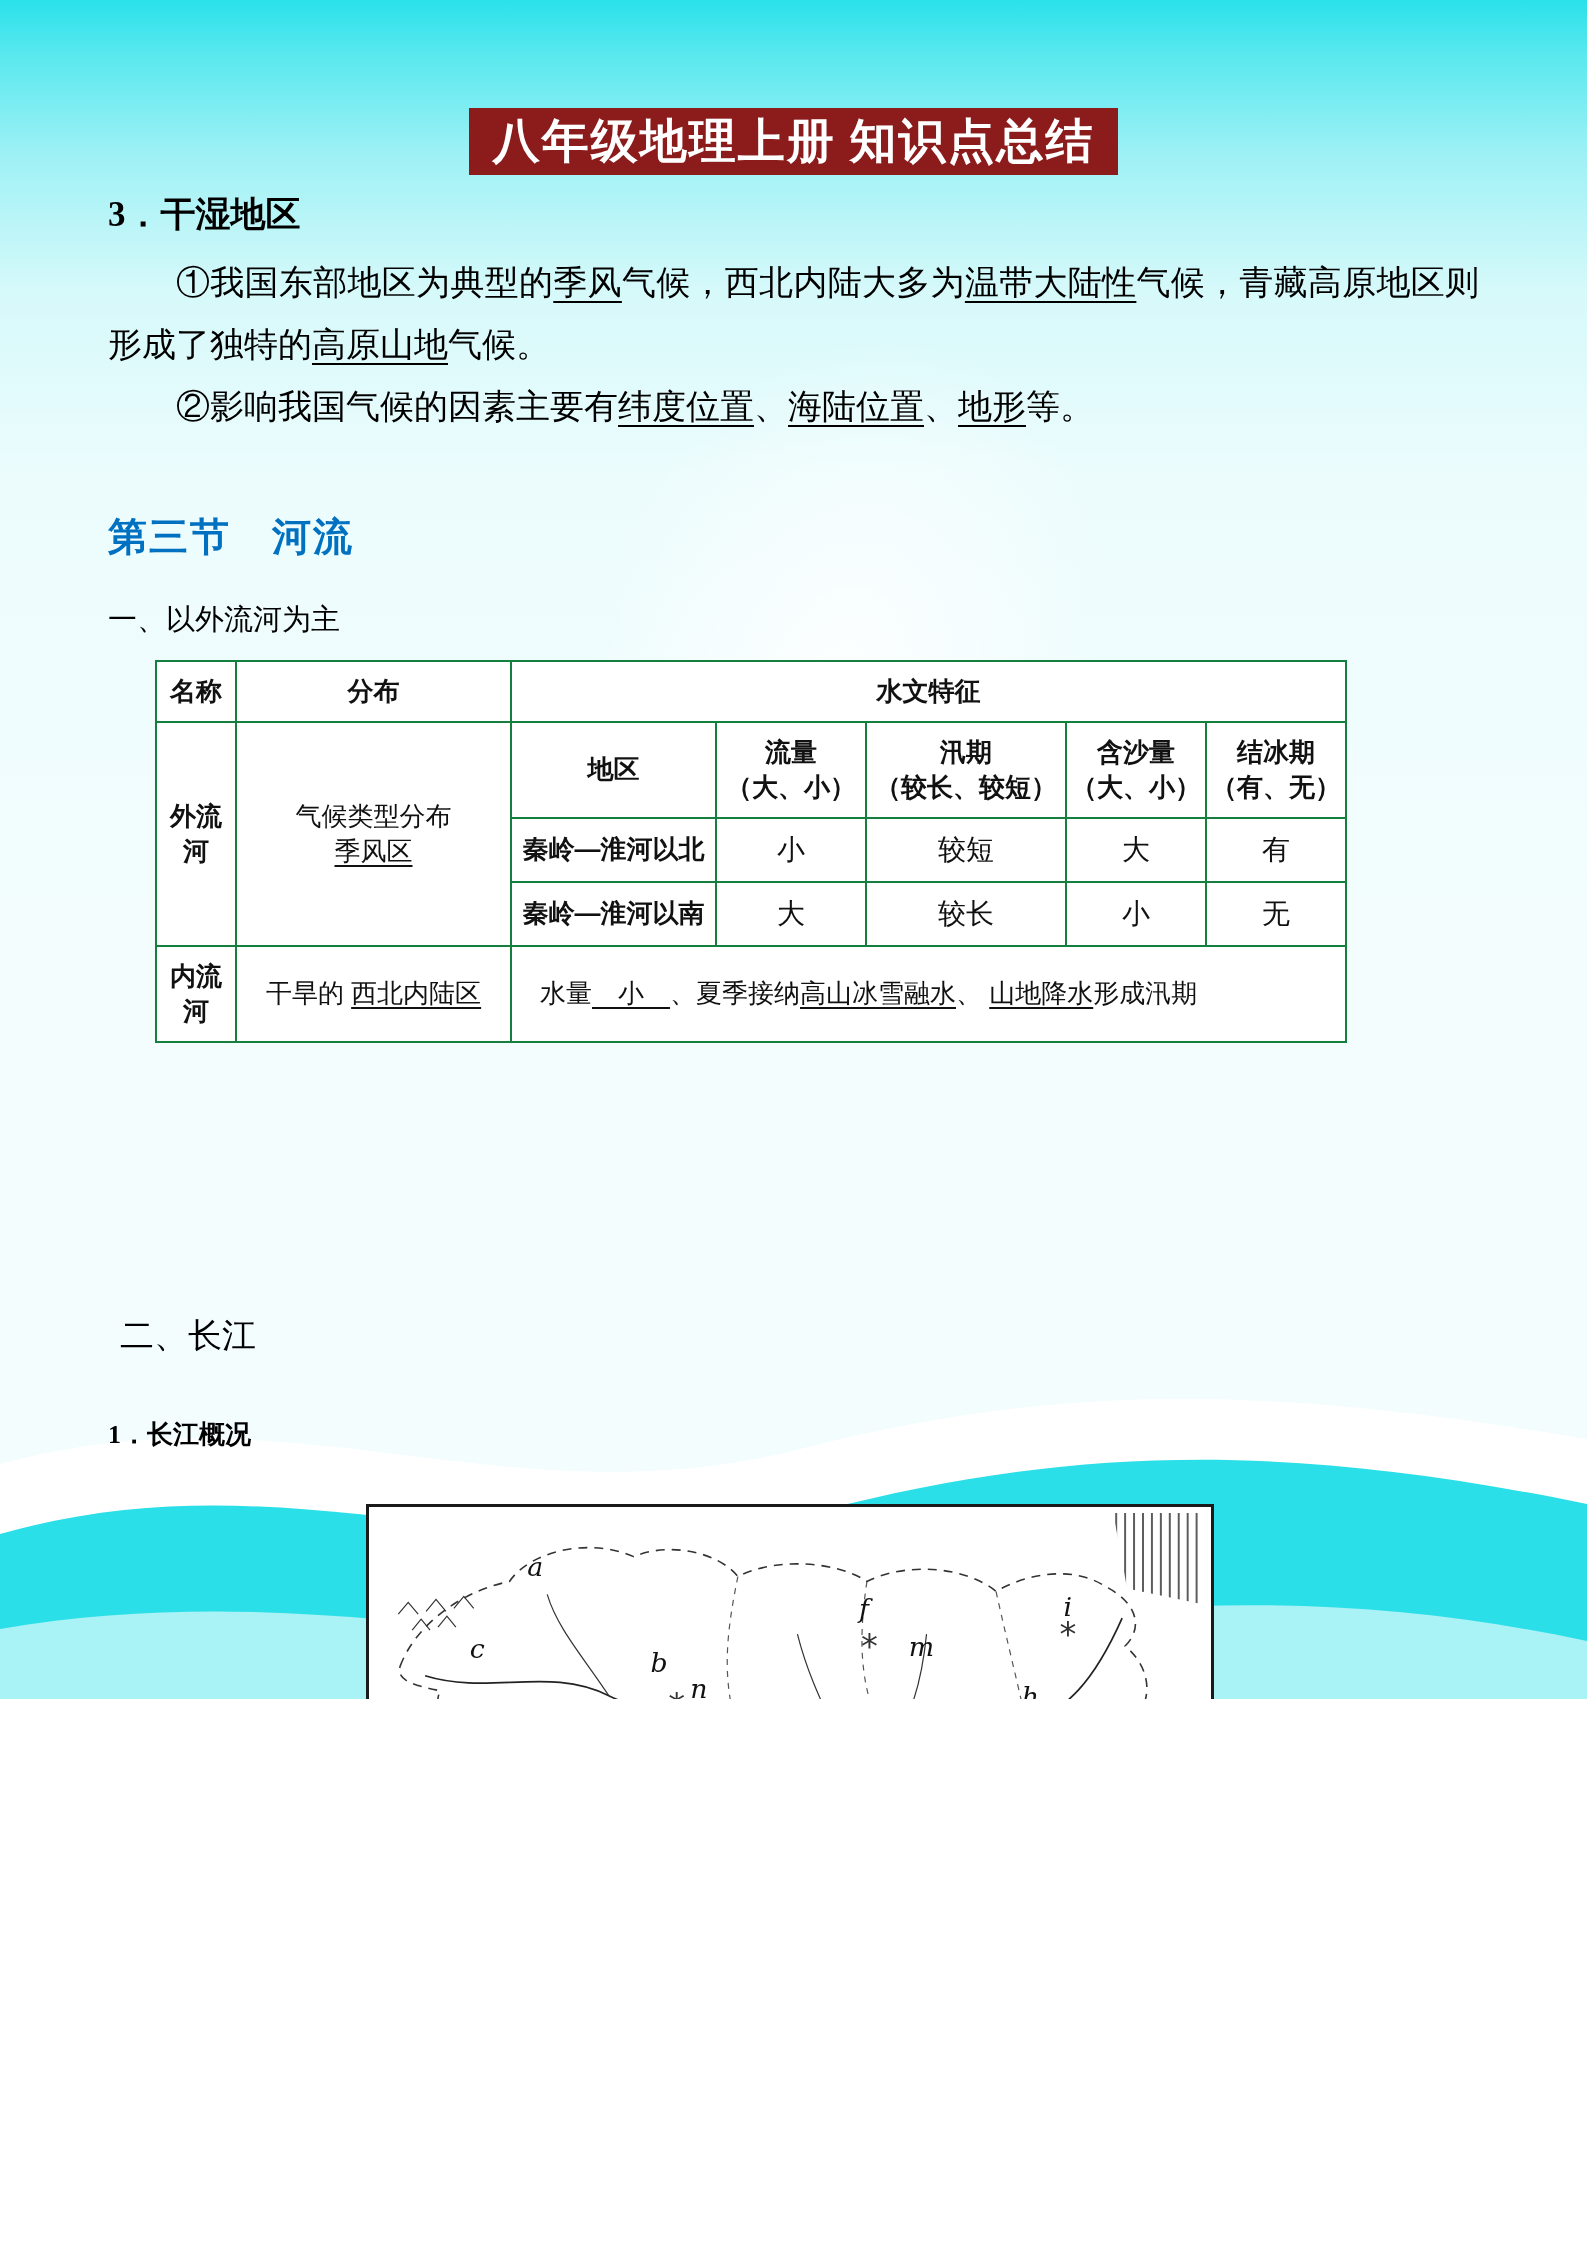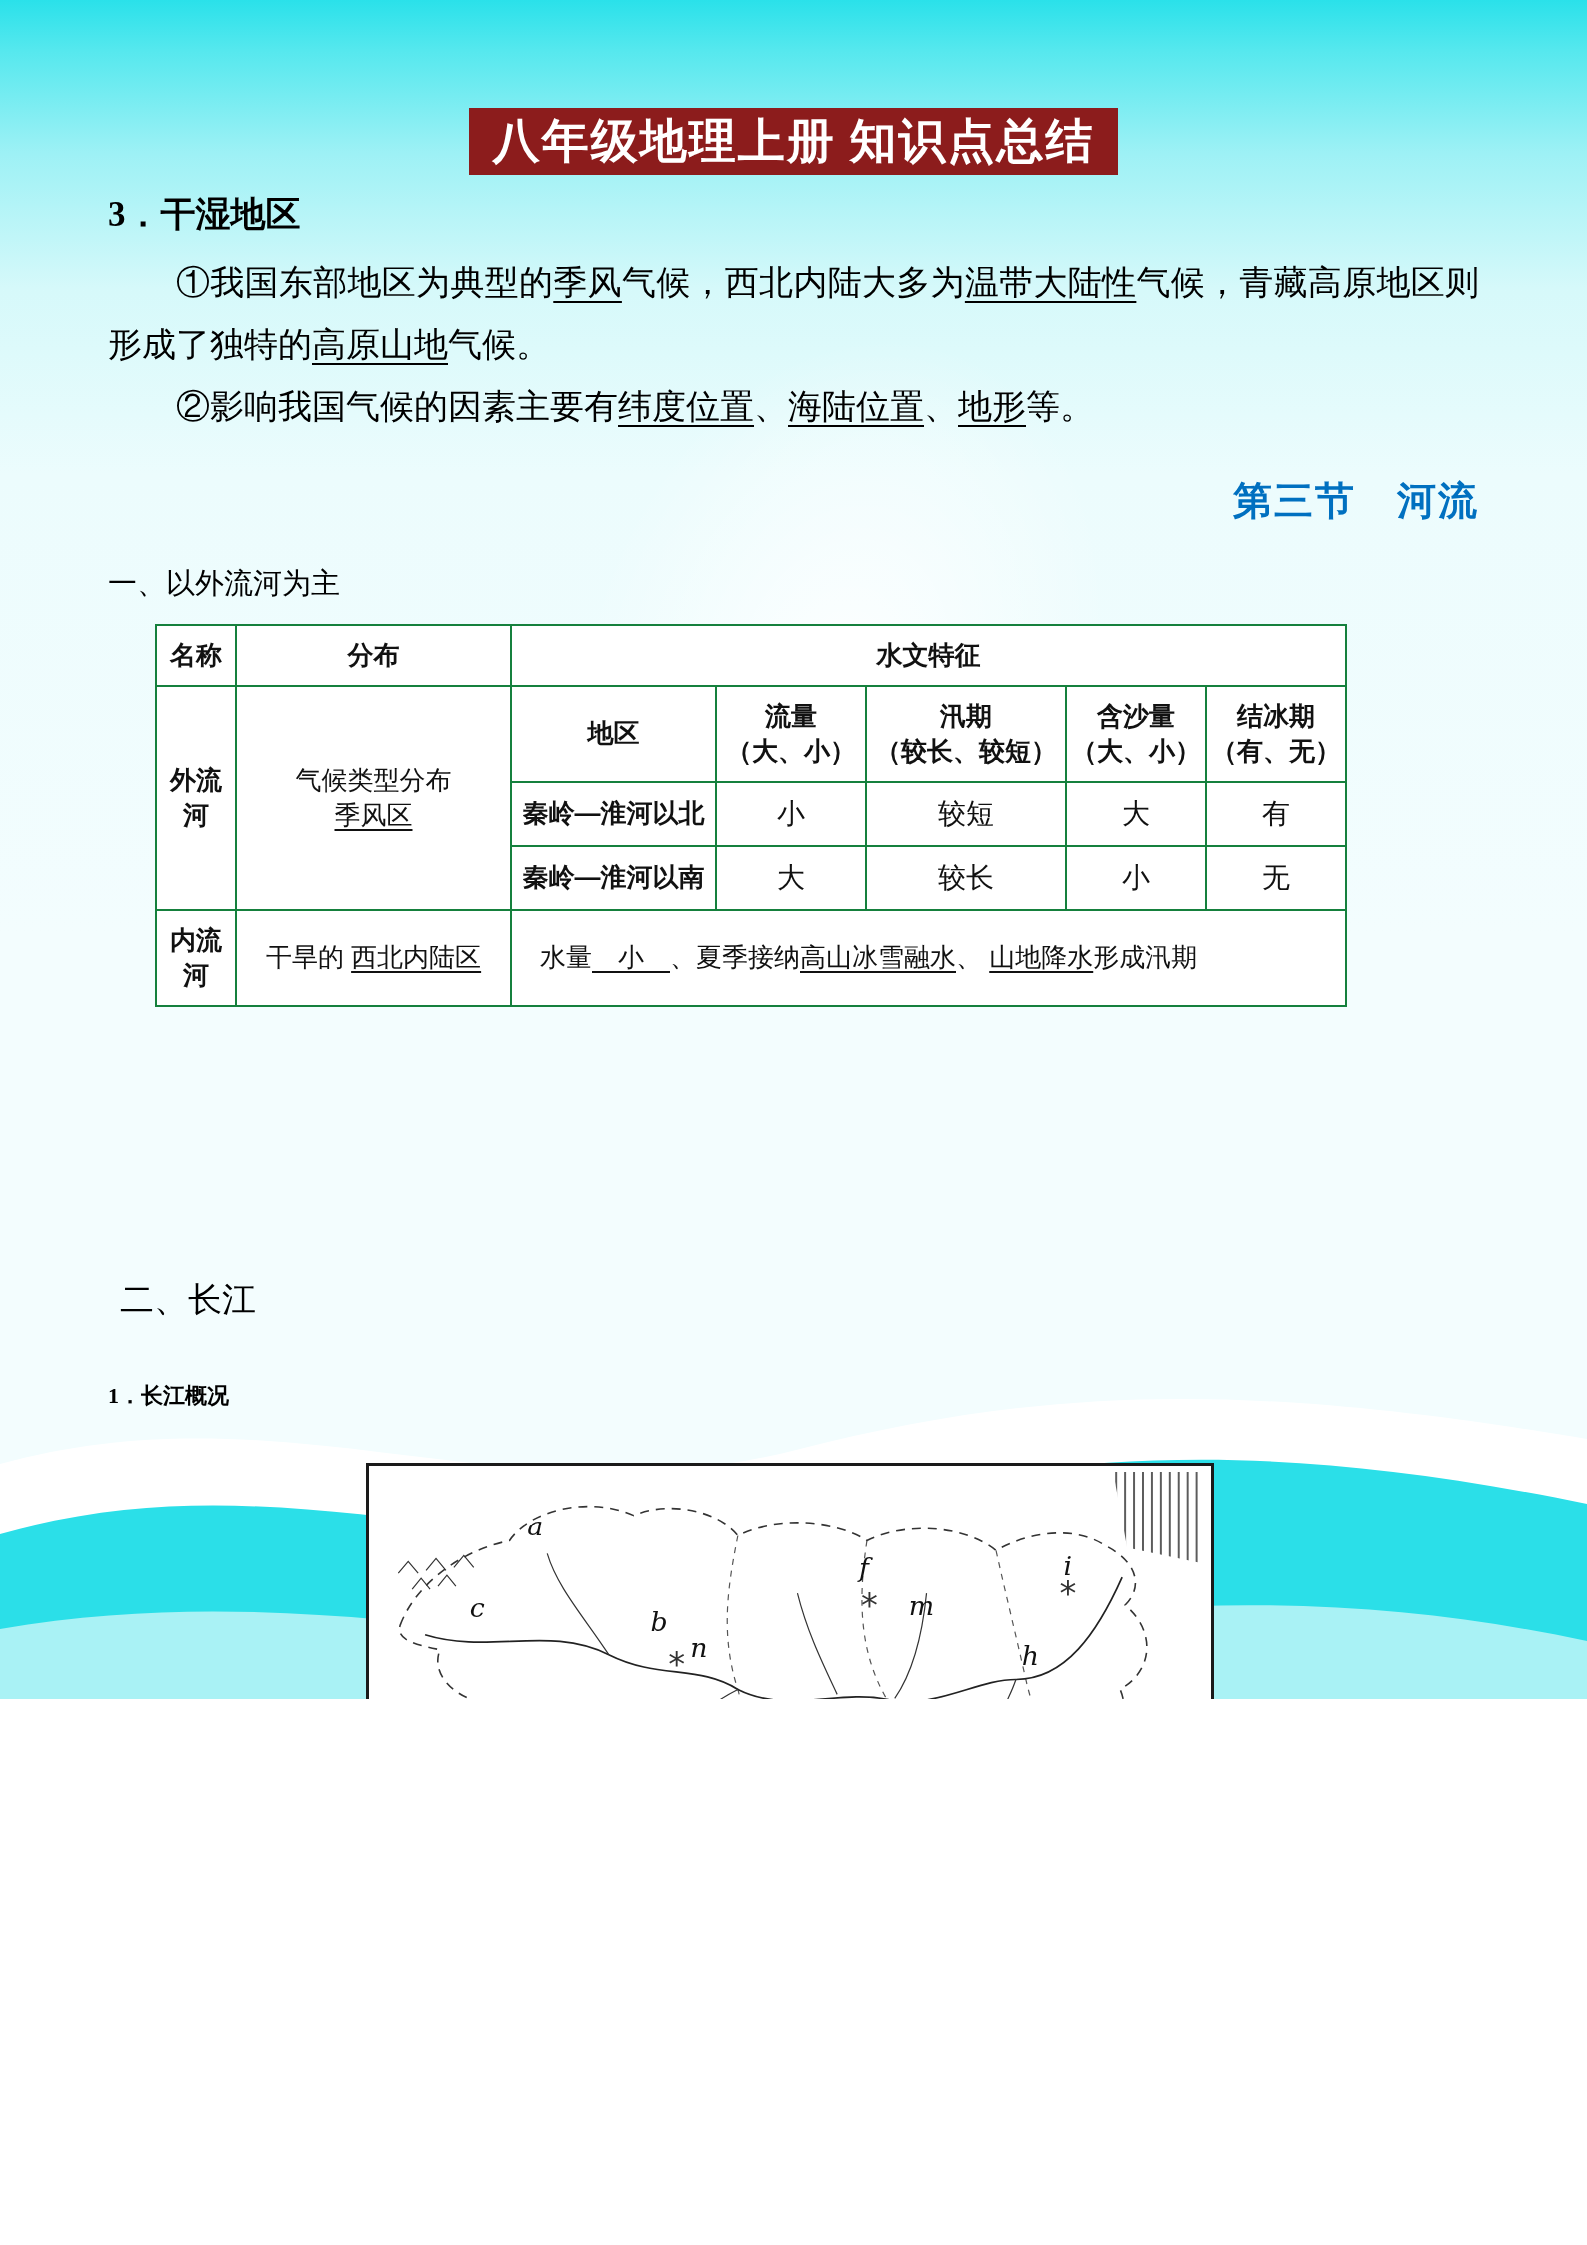--- a/index.html
+++ b/index.html
@@ -28,27 +28,27 @@
     display:inline-block; background:#8c1c1c; color:#ffffff;
     font-weight:bold; font-size:47px; line-height:1.3;
     padding:3px 24px; letter-spacing:2px;
   }
 
   .h-num { font-size:35px; font-weight:bold; margin:16px 0 14px 0; }
   p.body { font-size:34px; line-height:1.82; text-indent:2em; text-align:justify; }
   .u { text-decoration:underline; text-underline-offset:7px; text-decoration-thickness:2px; }
 
   .sec-heading {
-    text-align:right; color:#0070c0; font-weight:bold; font-size:39px;
+    text-align:left; color:#0070c0; font-weight:bold; font-size:39px;
     font-family:"Liberation Sans", sans-serif;
-    margin:36px 0 36px 0; letter-spacing:2px;
+    margin:72px 0 36px 0; letter-spacing:2px;
   }
   .list-h { font-size:29px; margin:0 0 20px 0; }
   .list-h2 { font-size:34px; margin:270px 0 0 12px; }
-  .list-h3 { font-size:22px; font-weight:bold; margin:58px 0 0 0; }
+  .list-h3 { font-size:26px; font-weight:bold; margin:58px 0 0 0; }
 
   table.hydro {
     border-collapse:collapse; table-layout:fixed;
     width:1190px; margin:14px 0 0 47px;
     background:#ffffff;
     font-family:"Liberation Sans", sans-serif; font-size:26px; color:#111;
   }
   table.hydro th, table.hydro td {
     border:2px solid #15803d; text-align:center; vertical-align:middle;
     padding:12px 4px; line-height:1.35;margin-top:40px;

